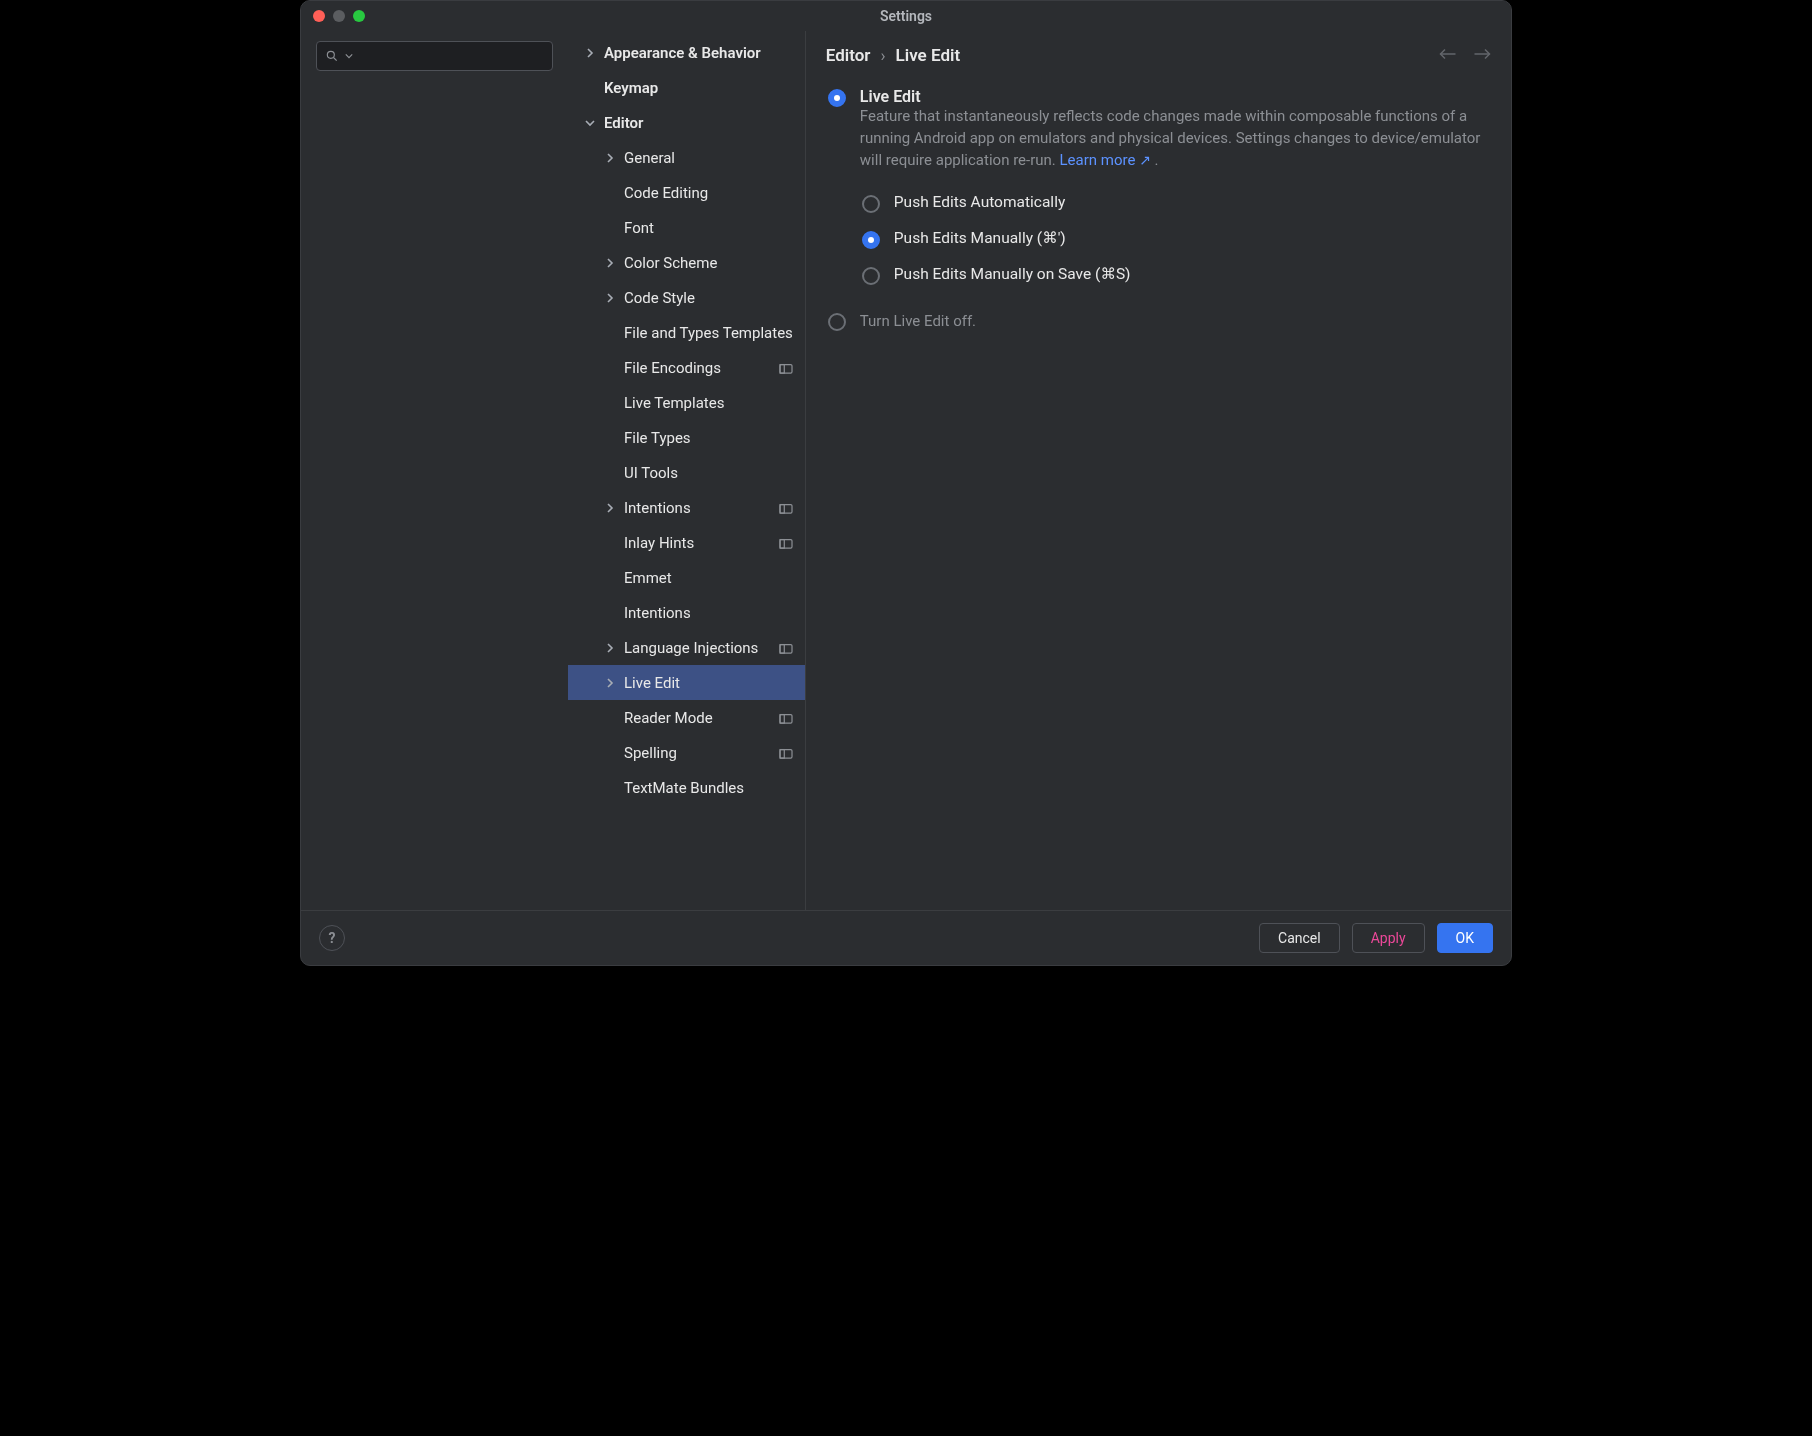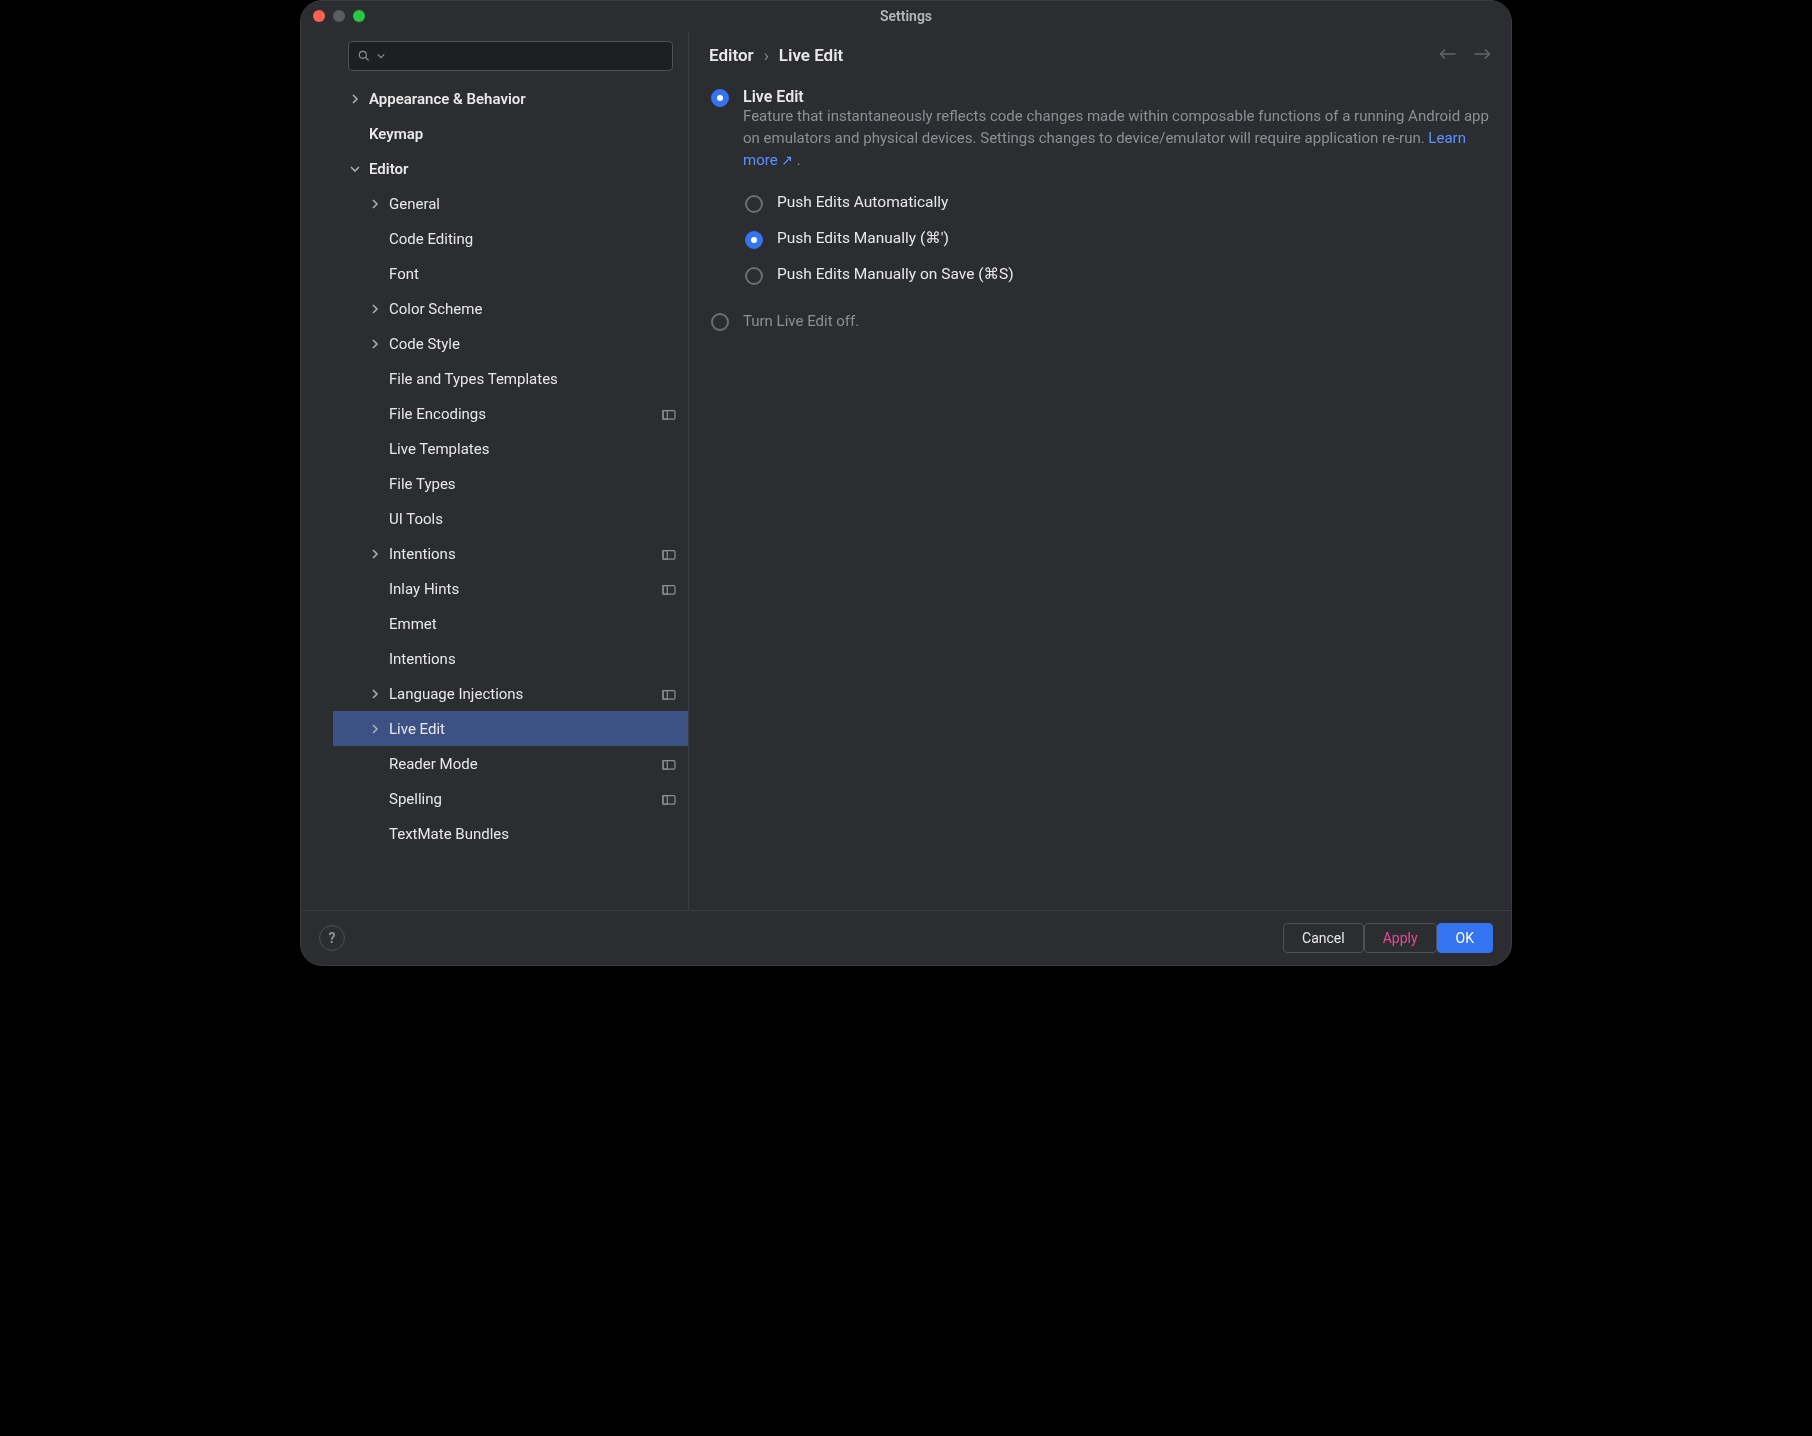--- a/index.html
+++ b/index.html
@@ -23,21 +23,21 @@
     background:#000;
     font-family:-apple-system,BlinkMacSystemFont,"Segoe UI",Roboto,Helvetica,Arial,sans-serif;
     color:var(--text);
     font-size:14px;
   }
   .window{
     width:1212px;
     height:966px;
     margin:0 auto;
     background:var(--bg);
-    border-radius:22px;
+    border-radius:10px;
     border:1px solid #3a3c40;
     box-shadow:0 10px 40px rgba(0,0,0,.5);
     overflow:hidden;
     display:flex;
     flex-direction:column;
     position:relative;
   }
   
   .titlebar{
     height:30px;
@@ -57,24 +57,23 @@
     color:var(--text-dim);font-weight:600;font-size:14px;
     pointer-events:none;
   }
   
   .body{
     flex:1;display:flex;min-height:0;
   }
   
   .sidebar{
     flex:0 0 356px;
-    display:flex;flex-direction:column;
+    display:flex;flex-direction:row;
     border-right:1px solid var(--divider);
     min-height:0;
-    margin-left:32px;
   }
   .search-wrap{padding:10px 15px 6px}
   .search{
     display:flex;align-items:center;
     background:var(--bg-darker);
     border:1px solid var(--border);
     border-radius:4px;
     height:30px;padding:0 8px;gap:6px;
     color:var(--text-muted);
   }
@@ -149,21 +148,21 @@
   .footer{
     height:55px;border-top:1px solid var(--divider);
     display:flex;align-items:center;justify-content:space-between;
     padding:0 18px;
   }
   .help-btn{
     width:26px;height:26px;border:1px solid var(--border);
     border-radius:50%;display:flex;align-items:center;justify-content:center;
     color:var(--text-muted);font-weight:700;
   }
-  .btns{display:flex;gap:0}
+  .btns{display:flex;gap:12px}
   .btn{
     height:30px;padding:0 18px;border-radius:4px;
     display:flex;align-items:center;justify-content:center;
     font-size:14px;border:1px solid var(--border);
     background:#2b2d30;color:var(--text);
   }
   .btn.primary{background:var(--accent);border-color:var(--accent);color:#fff}
   .btn.ghost{color:#ec4899}
   .ext-arrow{font-size:14px}
 </style>

